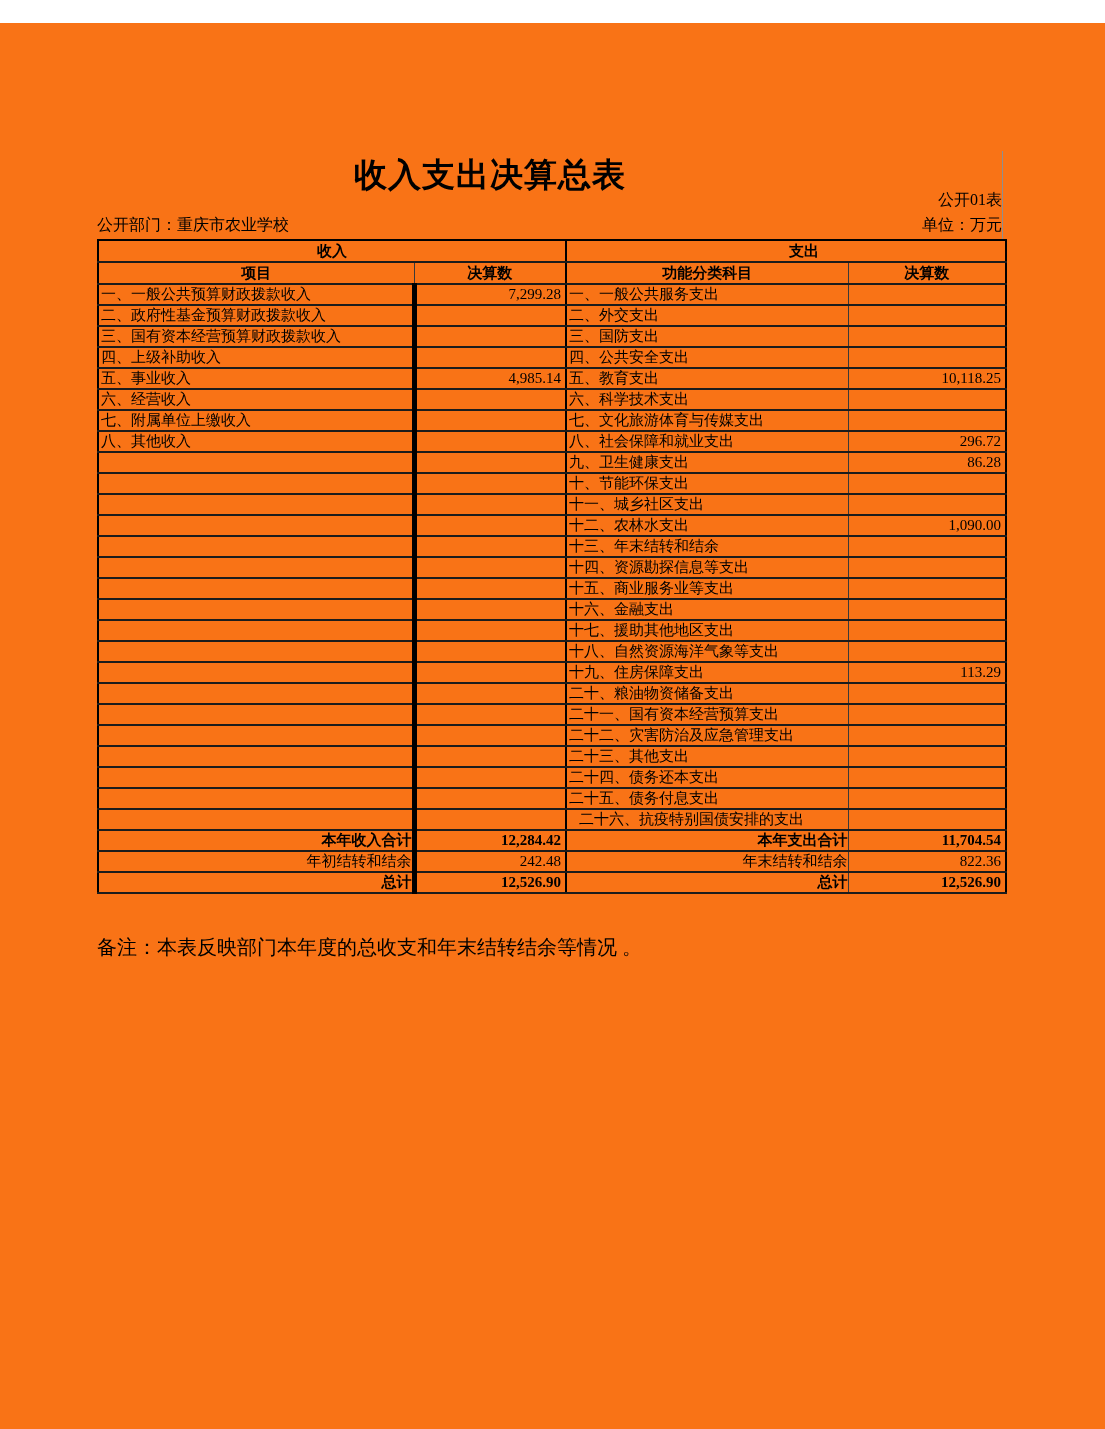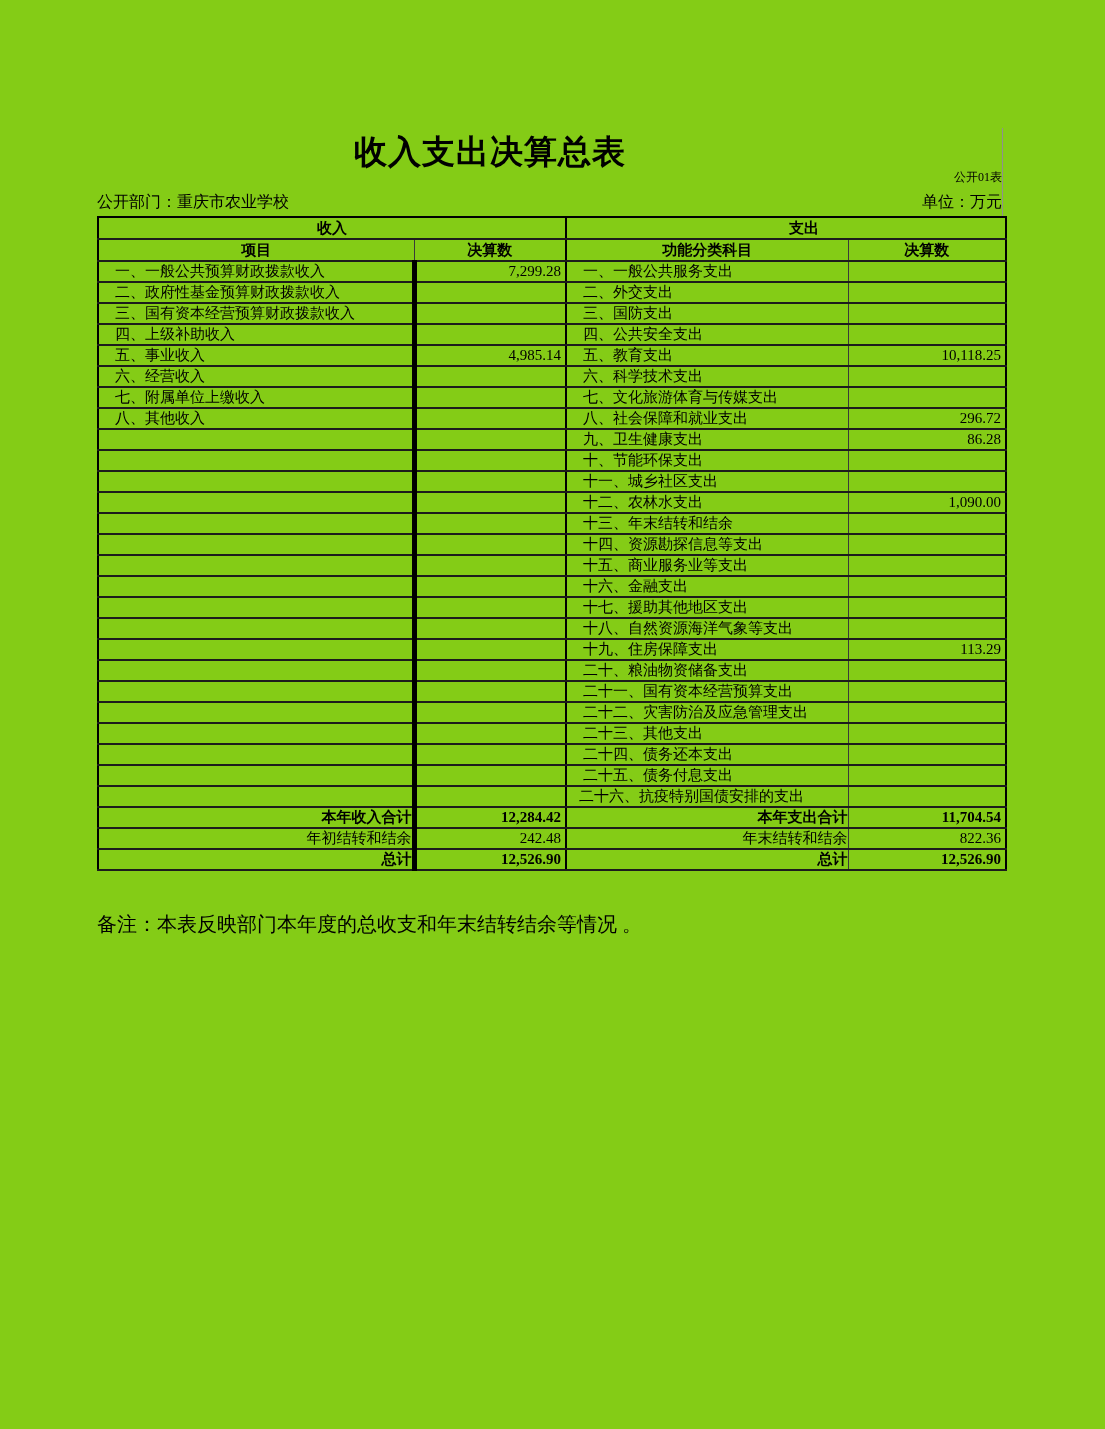--- a/index.html
+++ b/index.html
@@ -4,39 +4,39 @@
 <style>
   * { margin: 0; padding: 0; box-sizing: border-box; }
   html, body { background: #ffffff; }
   body {
     width: 1105px; height: 1429px;
     position: relative;
     font-family: "Liberation Serif", "DejaVu Serif", serif;
     color: #000;
     overflow: hidden;
   }
-  .page { position: absolute; inset: 0; background: #84cc16; }
+  .page { position: absolute; inset: 0; background: #f97316; margin-top: 23px; }
 
   .title {
     position: absolute; top: 134px; left: 97px; width: 786px;
     text-align: center;
     font-family: "Liberation Sans", "DejaVu Sans", sans-serif;
     font-weight: bold;
     font-size: 33px; line-height: 36px;
     letter-spacing: 1px;
   }
 
   .edge-line {
     position: absolute; left: 1002px; top: 128px;
     width: 1px; height: 88px; background: #8f8f8f;
   }
 
   .table-code {
     position: absolute; top: 167px; left: 97px; width: 905px;
-    text-align: right; font-size: 12px; line-height: 20px;
+    text-align: right; font-size: 16px; line-height: 20px;
   }
 
   .meta-row {
     position: absolute; top: 192px; left: 97px; width: 905px;
     display: flex; justify-content: space-between;
     font-size: 16px; line-height: 20px;
   }
 
   table.balance {
     position: absolute; left: 97px; top: 216px;
@@ -63,21 +63,21 @@
 
   td {
     vertical-align: middle;
     border-bottom: 2px solid #1c1c1c;
     overflow: hidden; white-space: nowrap;
   }
   tbody td:nth-child(2) { border-left: 5px solid #000000; }
   tbody td:nth-child(3) { border-left: 2px solid #000; }
   tbody td:nth-child(4) { border-left: 1px solid #3a3a3a; }
 
-  td.item { text-align: left; padding-left: 16px; }
+  td.item { text-align: left; padding-left: 2px; }
   td.num  { text-align: right; padding-right: 4px; }
   td.center { padding-left: 12px; }
   tr.grand td.item, tr.sub td.item { text-align: right; padding-left: 16px; }
   tr.grand td { font-weight: bold; }
 
   .note {
     position: absolute; left: 97px; top: 914px;
     font-size: 20px; line-height: 20px;
   }
 </style>

